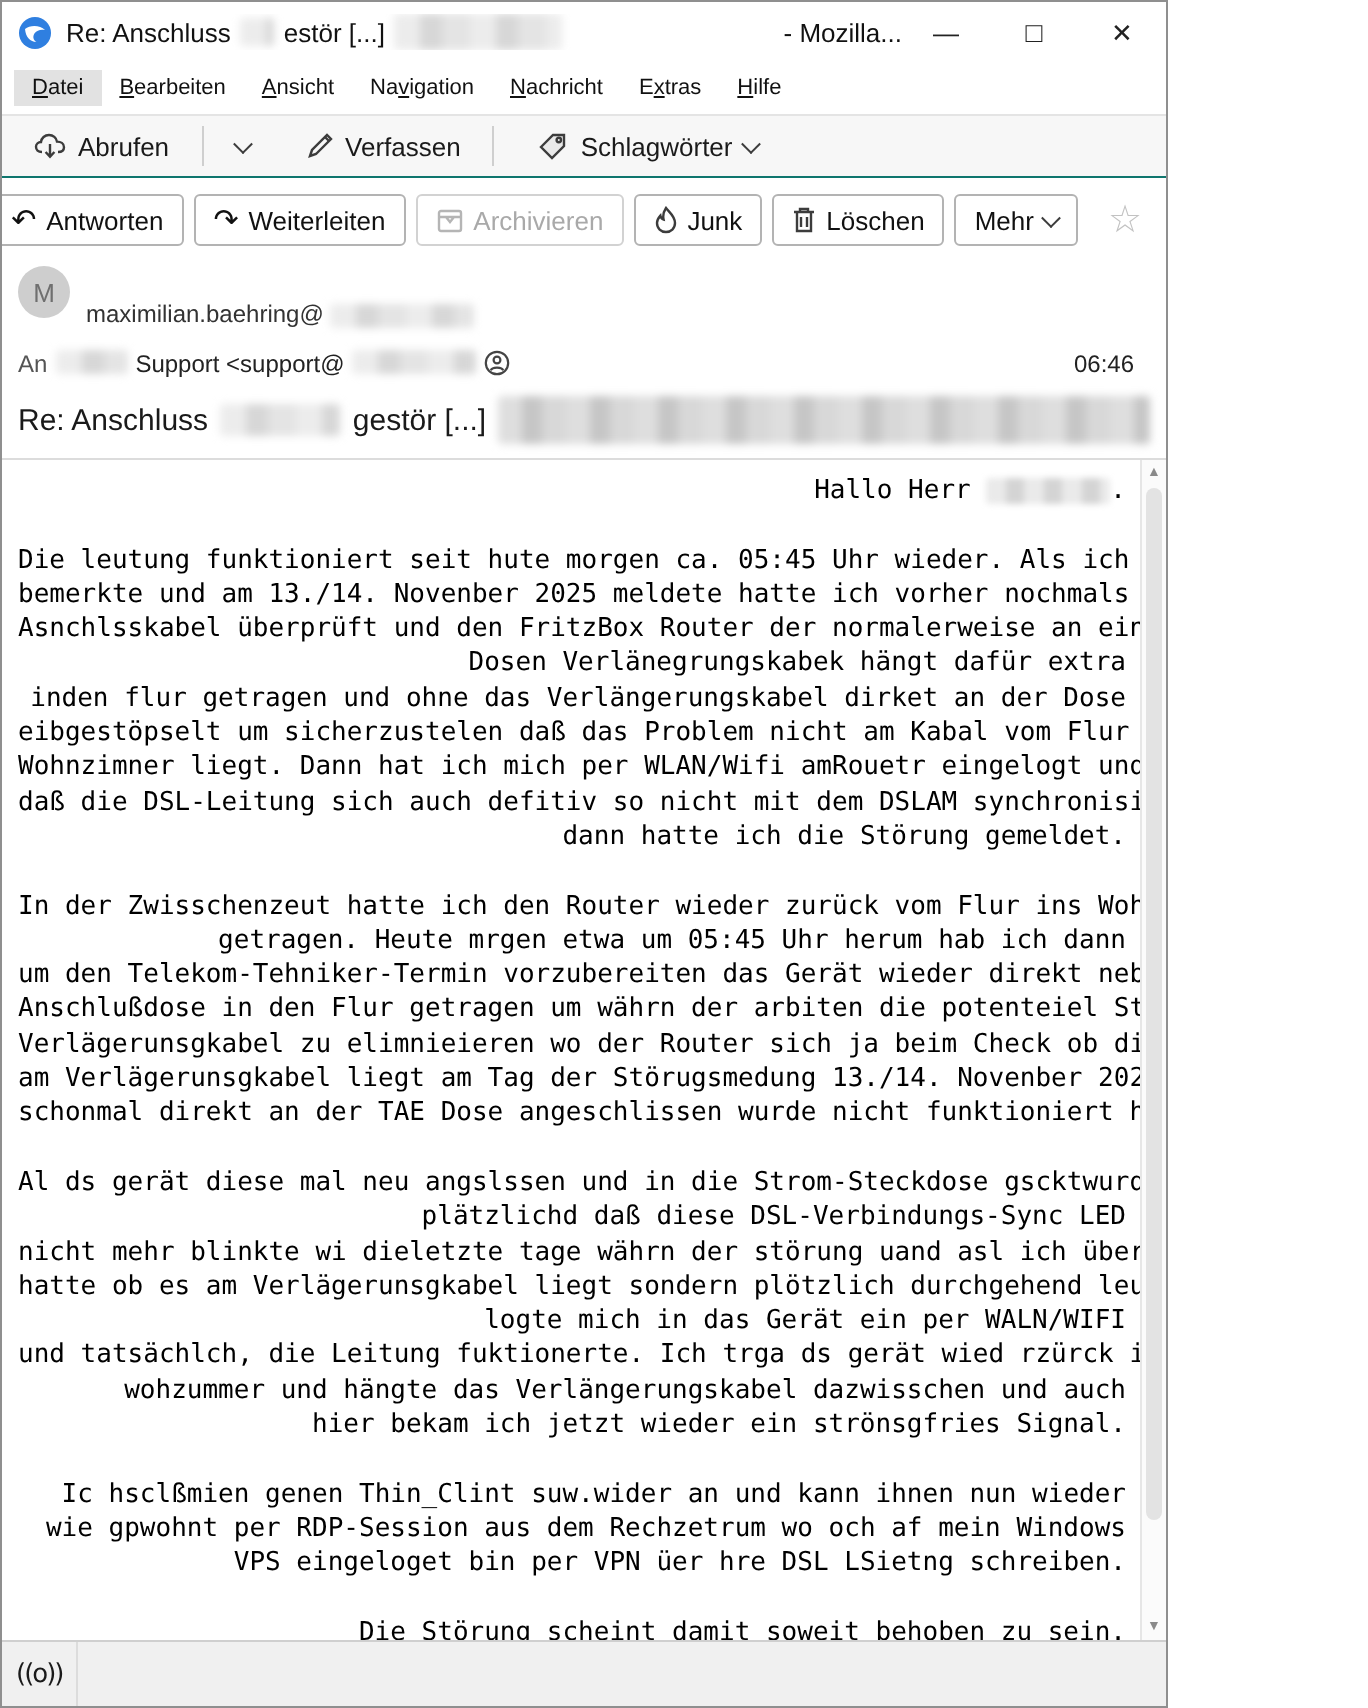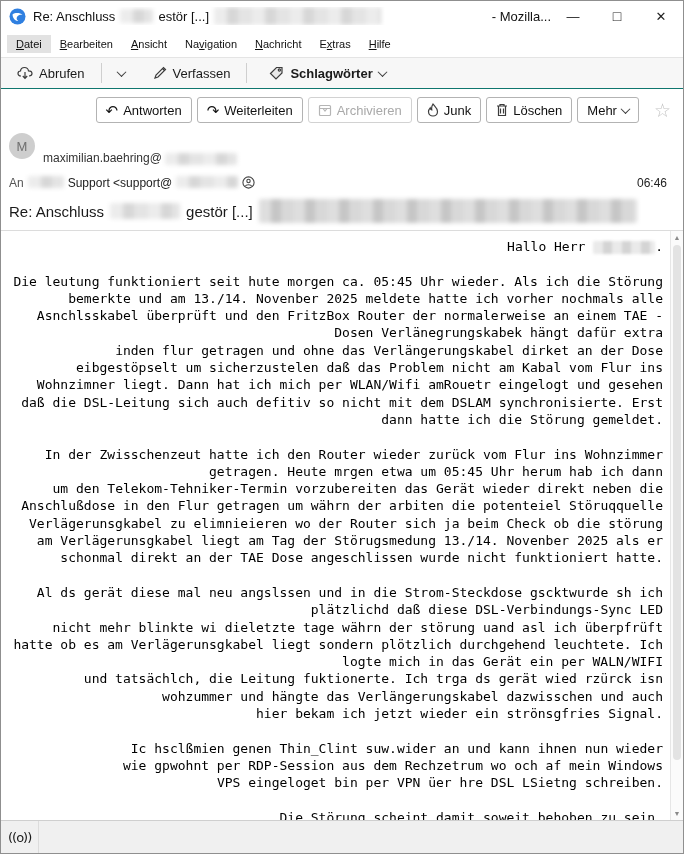--- a/index.html
+++ b/index.html
@@ -1,17 +1,17 @@
 <!DOCTYPE html>
 <html><head>
 <meta charset="utf-8">
 <style>
   html,body{margin:0;padding:0;background:#ffffff;font-family:"Liberation Sans",sans-serif;}
   *{box-sizing:border-box;}
-  .window{width:684px;height:854px;border:1px solid #8f8f8f;display:flex;flex-direction:column;background:#fff;overflow:hidden;}
+  .window{width:584px;height:854px;border:1px solid #8f8f8f;display:flex;flex-direction:column;background:#fff;overflow:hidden;}
 
   
   .titlebar{height:30px;display:flex;align-items:center;padding:0 0 0 8px;background:#fff;flex:0 0 auto;}
   .tb-logo{width:17px;height:17px;margin-right:7px;flex:0 0 auto;}
   .tb-title{display:flex;align-items:center;gap:5px;font-size:13px;color:#111;white-space:nowrap;flex:1 1 auto;overflow:hidden;}
   .tb-controls{display:flex;align-items:center;flex:0 0 auto;}
   .tb-btn{width:44px;height:29px;display:flex;align-items:center;justify-content:center;font-size:13px;color:#222;background:transparent;border:none;}
   .tb-btn.max{font-size:14px;}
 
   
@@ -128,21 +128,21 @@
     <button class="tool-btn" style="margin-left:8px;">
       <span>
           <svg class="icon-svg" width="14" height="14" viewBox="0 0 14 14" fill="none" stroke="#3c3c3c" stroke-width="1.2">
             <path d="M2 12 L3 9 L10.5 1.5 L12.5 3.5 L5 11 L2 12 Z"></path>
             <path d="M9.5 2.5 L11.5 4.5"></path>
           </svg>
         </span>
       <span>Verfassen</span>
     </button>
     <span class="tool-sep"></span>
-    <button class="tool-btn" style="margin-left:6px;font-weight:bold;">
+    <button class="tool-btn" style="margin-left:6px;">
       <span>
           <svg class="icon-svg" width="15" height="14" viewBox="0 0 15 14" fill="none" stroke="#3c3c3c" stroke-width="1.2">
             <path d="M1.5 7.5 L7.5 1.5 L13 1.5 L13 7 L7 13 Z" fill="#e9e9e9"></path>
             <circle cx="10.4" cy="4" r="1.1"></circle>
           </svg>
         </span>
       <span>Schlagwörter</span>
       <span class="chev"></span>
     </button>
   </div>

